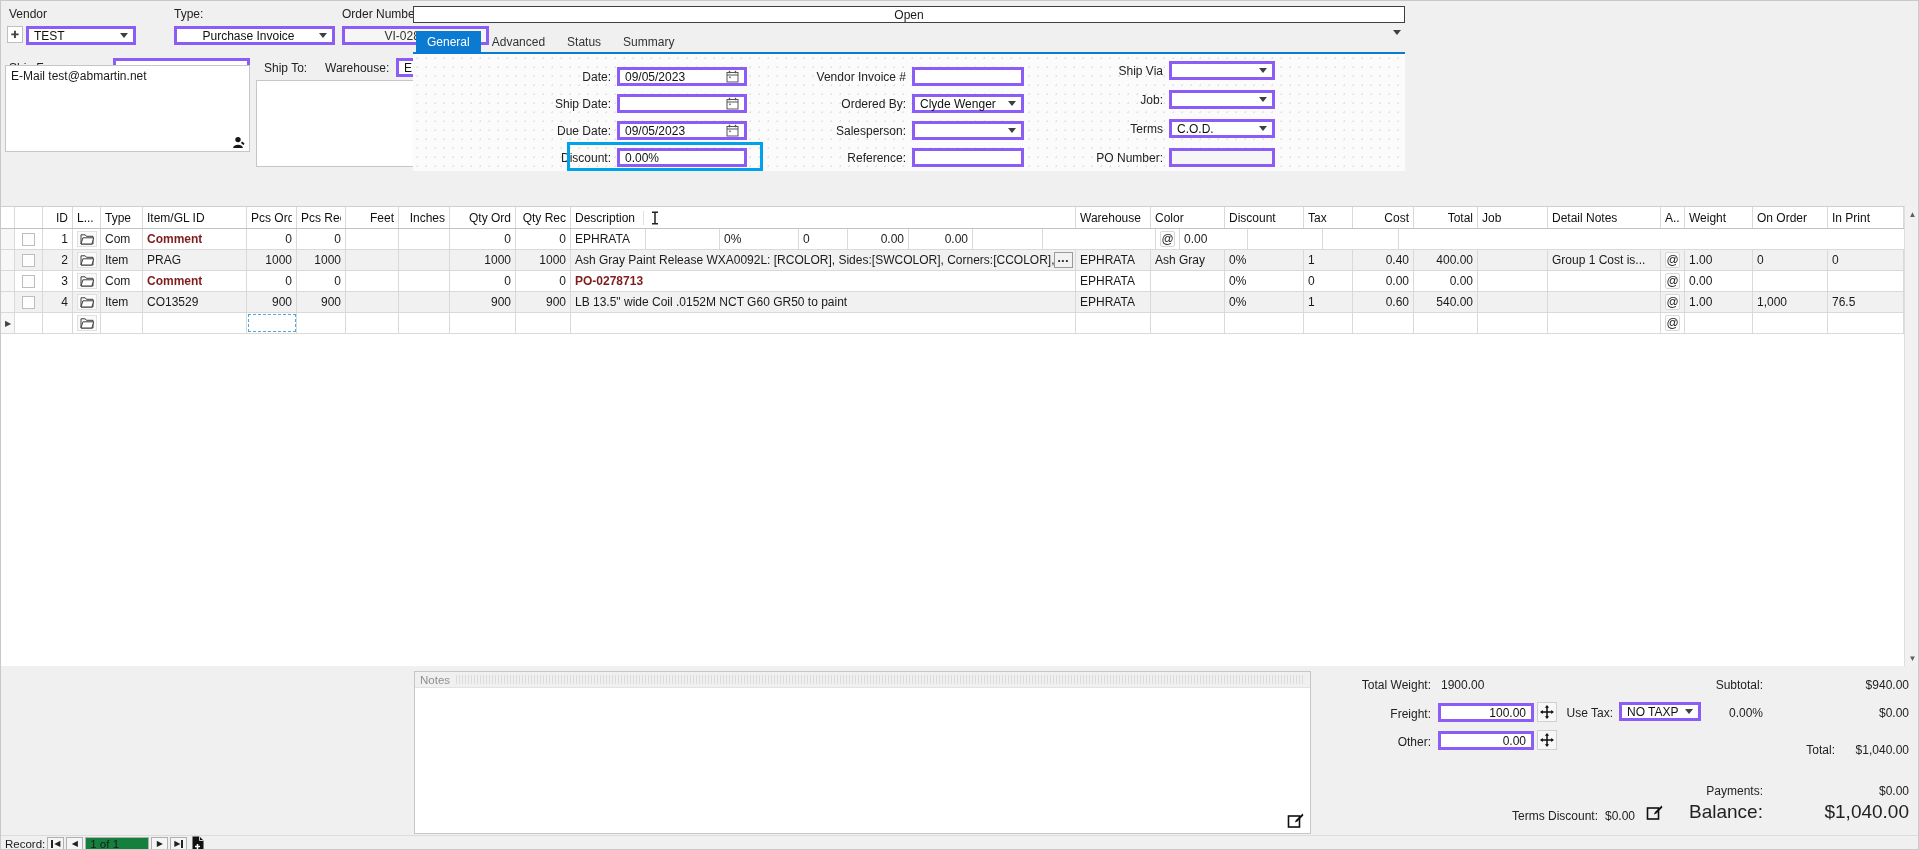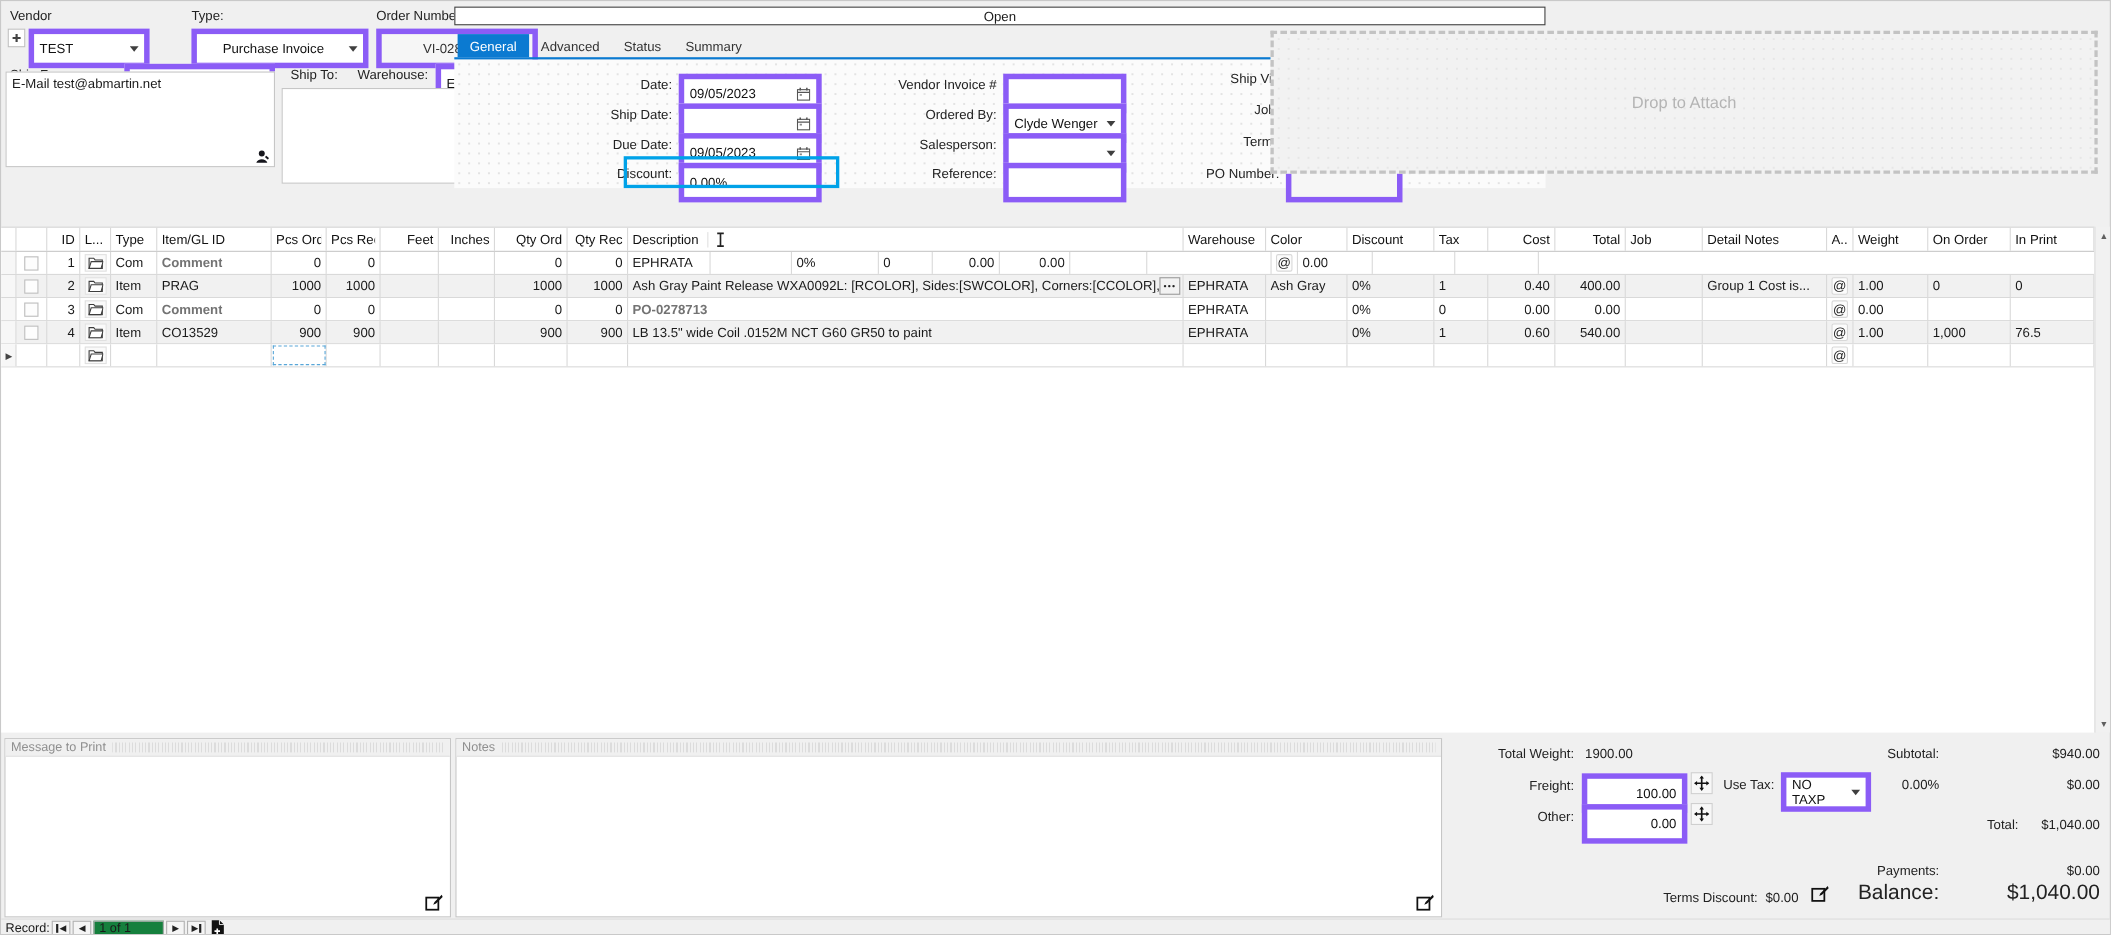--- a/index.html
+++ b/index.html
@@ -5,21 +5,21 @@
   *{box-sizing:border-box;margin:0;padding:0}
   html,body{background:#e8e8e8}
   #app{position:relative;width:1919px;height:850px;background:#f0f0f0;
        font-family:"Liberation Sans",sans-serif;font-size:12px;color:#1a1a1a;overflow:hidden;
        border:1px solid #c9c9c9}
   .abs{position:absolute;white-space:nowrap}
   .blue{color:#0a7ad1}
   .lbl{position:absolute;white-space:nowrap;color:#222}
   .r{text-align:right}
   
-  .field{position:absolute;height:36px;background:#fff;border:5px solid #8b5cf6;
+  .field{position:absolute;height:19px;background:#fff;border:3px solid #8b5cf6;
          display:flex;align-items:center;padding:0 5px;font-size:12px;color:#111}
   .field.ro{background:#f6f6f6;color:#333;justify-content:center}
   .combo{justify-content:space-between}
   .dd{width:0;height:0;border-left:4px solid transparent;border-right:4px solid transparent;
       border-top:5px solid #3f3f3f;margin-left:4px;flex:none}
   .calico{margin-left:auto;flex:none;display:flex}
   .dotbg{background-color:#fbfbfb;background-image:radial-gradient(#e3e3e3 1px,transparent 1px);
          background-size:9px 9px}
   
   .tab{display:inline-flex;align-items:center;height:21px;padding:0 11px;color:#333;cursor:default}
@@ -33,21 +33,21 @@
   #grid-rows{position:absolute;left:0;top:205px;width:1903px;height:460px;background:#fff;
              border-top:1px solid #cfcfcf;overflow:hidden}
   .grow{display:flex;height:21px;border-bottom:1px solid #d9d9d9;background:#fff}
   .grow.ghead{height:22px;border-bottom:1px solid #c2c2c2;background:#fff;font-size:12px;color:#111}
   .grow.shaded{background:#f1f1f1}
   .gc{flex:none;height:100%;border-right:1px solid #d9d9d9;display:flex;align-items:center;
       padding:0 4px;overflow:hidden;position:relative;font-size:12px}
   .gc.ar{justify-content:flex-end}
   .gc.ac{justify-content:center}
   .gc .txt{overflow:hidden;text-overflow:clip;white-space:nowrap}
-  .red{color:#737373;font-weight:700}
+  .red{color:#7f1d1d;font-weight:700}
   .cb{width:13px;height:13px;border:1px solid #bdbdbd;background:#fdfdfd;display:inline-block}
   .fico{display:inline-flex;border:1px solid #e0e0e0;background:#fafafa;padding:1px 2px}
   .att{font-size:12px;color:#222;border:1px solid #d8d8d8;background:#fcfcfc;
        width:17px;height:16px;display:inline-flex;align-items:center;justify-content:center;border-radius:2px}
   .morebtn{position:absolute;right:2px;top:2px;width:19px;height:16px;border:1px solid #9a9a9a;
            background:#f2f2f2;font-size:8px;letter-spacing:1px;display:inline-flex;align-items:center;
            justify-content:center;color:#222}
   .ibeam{margin-left:8px;display:inline-flex;align-items:center;border-left:1px solid #e0e0e0;padding-left:6px;
          font-family:"DejaVu Serif",serif;font-weight:700}
   .focuscell{outline:1px dashed #58a6d8;outline-offset:-2px}
@@ -227,23 +227,20 @@
   <span class="lbl r" style="left:1040px;top:121px;width:122px">Terms</span>
   <div class="field combo" style="left:1168px;top:118px;width:106px">
     <span>C.O.D.</span>
       <span class="dd"></span>
   </div>
   <span class="lbl r" style="left:1040px;top:150px;width:122px">PO Number:</span>
   <div class="field ro" style="left:1168px;top:147px;width:106px">
       <span></span>
     </div>
 
-  <div id="dropzone">
-    <span>Drop to Attach</span>
-  </div>
 
   <div id="grid-rows">
       <div class="grow ghead">
         <div class="gc al" style="width: 14px;">
           <span class="txt"></span>
         </div>
         <div class="gc ac" style="width: 28px;">
           <span class="txt"></span>
         </div>
         <div class="gc ar" style="width: 30px;">
@@ -632,35 +629,20 @@
         <div class="gc al" style="width: 68px;"></div>
         <div class="gc al" style="width: 75px;"></div>
         <div class="gc al" style="width: 76px;"></div>
       </div>
     </div>
   <div id="vscroll">
     <span class="scr" style="top:0">▲</span>
     <span class="scr" style="bottom:0">▼</span>
   </div>
 
-  <div class="panel" style="left:3px;top:670px;width:406px;height:163px">
-    <div class="panel-h">
-        <span>Message to Print</span>
-        <span class="fill"></span>
-      </div>
-    <div style="position:relative;height:145px">
-      <span></span>
-      <span class="editico">
-          <svg width="17" height="17" viewBox="0 0 17 17">
-            <rect x="1.5" y="4" width="11" height="11" fill="none" stroke="#111" stroke-width="1.6"></rect>
-            <path d="M15.6 1.4 L9 8 L7.8 10.6 L10.4 9.4 L16.4 3.4 Z" fill="#111"></path>
-          </svg>
-        </span>
-    </div>
-  </div>
   <div class="panel" style="left:413px;top:670px;width:897px;height:163px">
     <div class="panel-h">
         <span>Notes</span>
         <span class="fill"></span>
       </div>
     <div style="position:relative;height:145px">
       <span></span>
       <span class="editico">
           <svg width="17" height="17" viewBox="0 0 17 17">
             <rect x="1.5" y="4" width="11" height="11" fill="none" stroke="#111" stroke-width="1.6"></rect>

